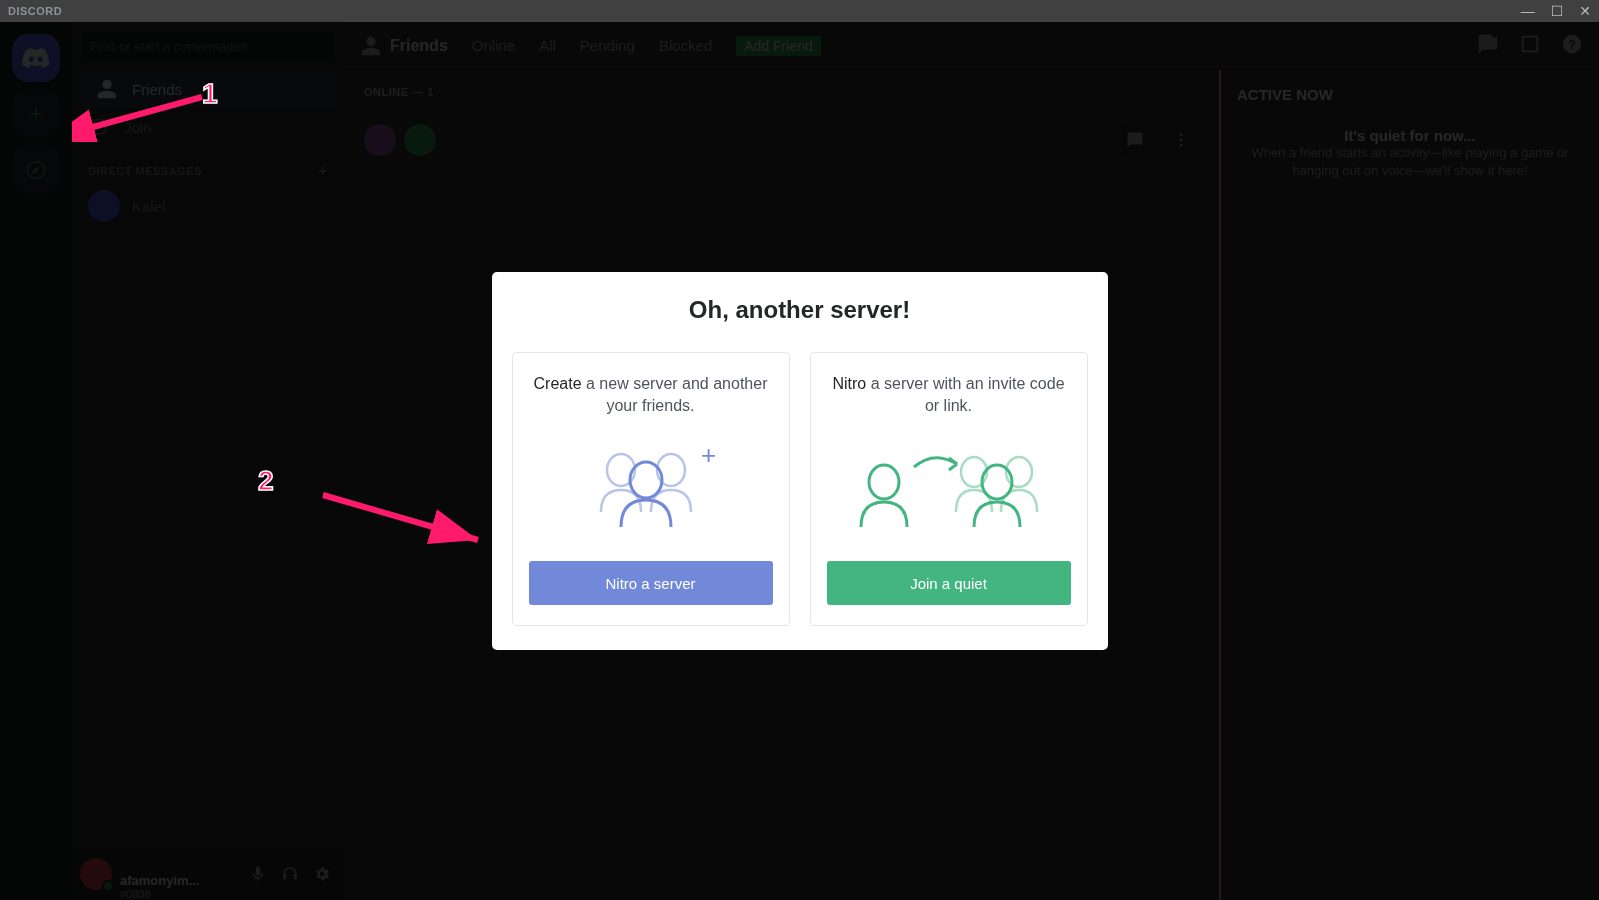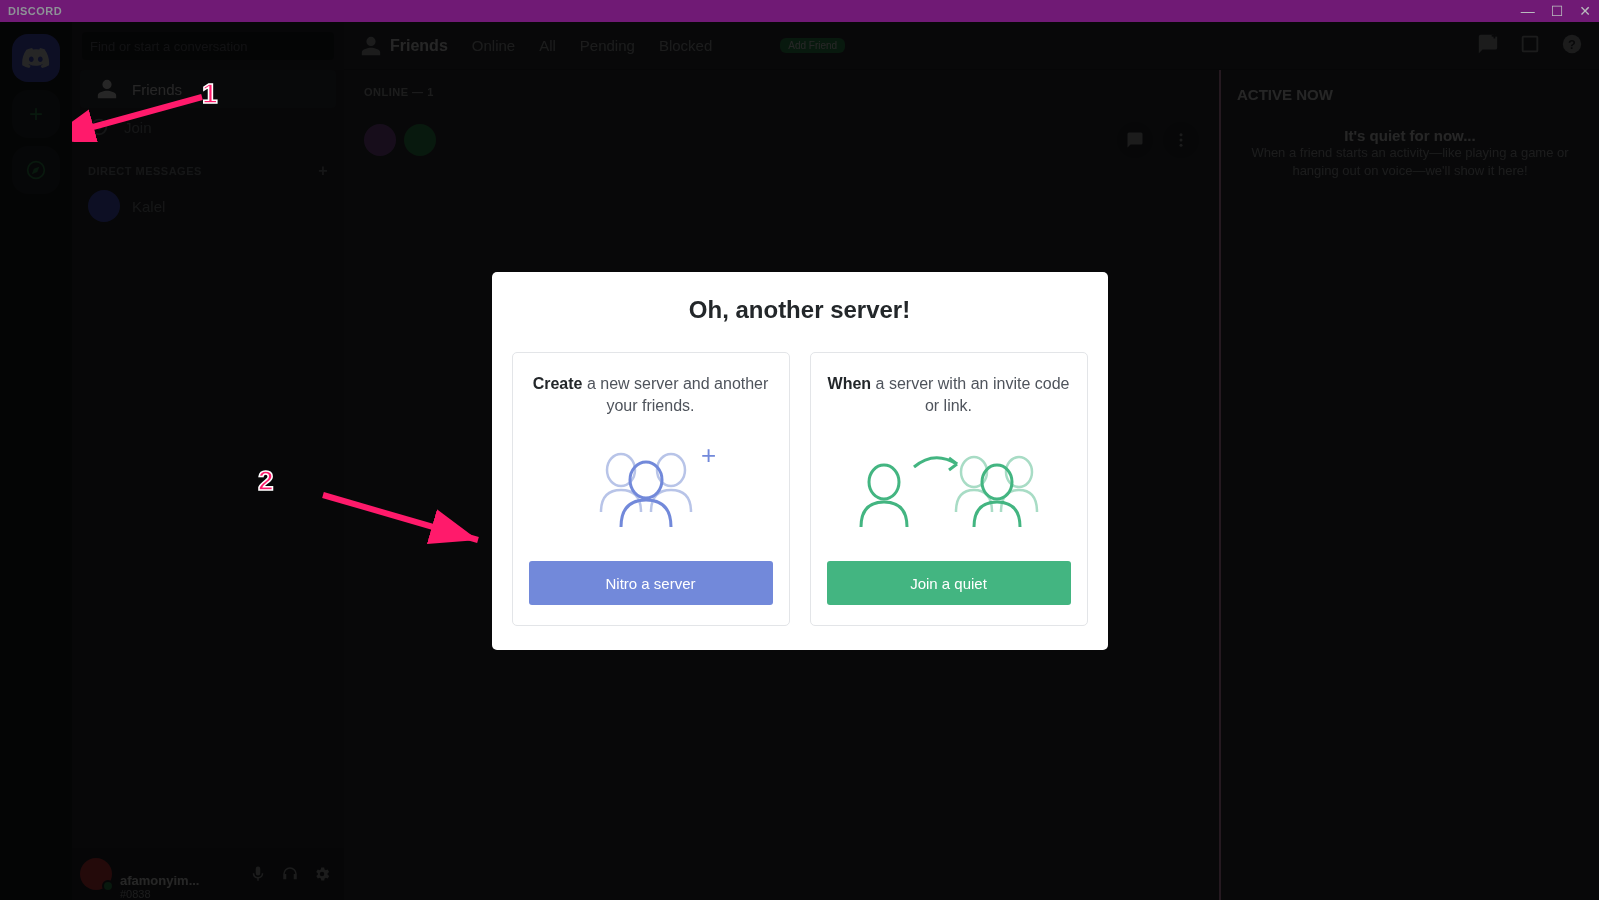--- a/index.html
+++ b/index.html
@@ -1,18 +1,18 @@
 <!DOCTYPE html>
 <html><head>
   <meta charset="utf-8">
   <style>
     * { margin: 0; padding: 0; box-sizing: border-box; font-family: -apple-system, BlinkMacSystemFont, "Segoe UI", Helvetica, Arial, sans-serif; }
     body { width: 1599px; height: 900px; background: #000; overflow: hidden; position: relative; }
     
-    .titlebar { height: 22px; background: #701a75; display: flex; align-items: center; justify-content: space-between; padding: 0 8px; }
+    .titlebar { height: 22px; background: #404040; display: flex; align-items: center; justify-content: space-between; padding: 0 8px; }
     .titlebar-title { color: #8e9297; font-size: 11px; font-weight: 700; letter-spacing: 0.5px; }
     .window-controls { display: flex; gap: 16px; }
     .window-btn { color: #b9bbbe; cursor: pointer; font-size: 14px; }
     
     .app { display: flex; height: calc(100% - 22px); position: relative; }
     .dim-overlay { position: absolute; inset: 0; background: rgba(0,0,0,0.85); z-index: 5; pointer-events: none; }
     
     .server-rail { width: 72px; background: #202225; display: flex; flex-direction: column; align-items: center; padding-top: 12px; gap: 8px; }
     .server-pill { width: 48px; height: 48px; border-radius: 16px; display: flex; align-items: center; justify-content: center; cursor: pointer; }
     .home-pill { background: #5865f2; }
@@ -32,21 +32,21 @@
     .user-info { flex: 1; min-width: 0; margin-top: 24px; }
     .user-name { color: #fff; font-size: 13px; font-weight: 600; white-space: nowrap; overflow: hidden; text-overflow: ellipsis; }
     .user-tag { color: #b9bbbe; font-size: 11px; }
     .user-controls { display: flex; gap: 4px; color: #b9bbbe; }
     .user-ctrl-btn { width: 28px; height: 28px; display: flex; align-items: center; justify-content: center; cursor: pointer; }
     
     .main { flex: 1; background: #36393f; display: flex; flex-direction: column; }
     .main-header { height: 48px; border-bottom: 1px solid #2b2d31; display: flex; align-items: center; padding: 0 16px; gap: 24px; }
     .friends-label { display: flex; align-items: center; gap: 8px; color: #fff; font-weight: 600; }
     .tab { color: #b9bbbe; font-size: 15px; cursor: pointer; }
-    .tab.add-friend { background: #3ba55c; color: #fff; padding: 2px 8px; border-radius: 6px; font-size: 10px; font-weight: 500; margin-left: 44px; }
+    .tab.add-friend { background: #3ba55c; color: #fff; padding: 2px 8px; border-radius: 0; font-size: 14px; font-weight: 500; }
     .header-right { margin-left: auto; display: flex; gap: 20px; color: #b9bbbe; }
     .header-icon { cursor: pointer; }
     
     .main-body { flex: 1; display: flex; }
     .friends-list { flex: 1; padding: 16px 20px; }
     .section-label { color: #b9bbbe; font-size: 11px; font-weight: 600; letter-spacing: 0.5px; margin-bottom: 16px; }
     .friend-row { display: flex; align-items: center; gap: 12px; padding: 8px 0; }
     .friend-avatar { width: 32px; height: 32px; border-radius: 50%; background: #9b59b6; }
     .friend-actions { margin-left: auto; display: flex; gap: 10px; }
     .friend-action { width: 36px; height: 36px; border-radius: 50%; background: #2f3136; display: flex; align-items: center; justify-content: center; color: #b9bbbe; cursor: pointer; }
@@ -55,21 +55,21 @@
     .activity-title { color: #fff; font-size: 15px; font-weight: 700; margin-bottom: 24px; }
     .activity-quiet { text-align: center; color: #fff; font-size: 15px; font-weight: 600; margin-bottom: 0; }
     .activity-desc { text-align: center; color: #b9bbbe; font-size: 13px; line-height: 1.4; }
     
     .modal-backdrop { position: absolute; inset: 0; display: flex; align-items: center; justify-content: center; z-index: 10; }
     .modal { width: 616px; background: #fff; border-radius: 5px; padding: 24px 20px; }
     .modal-title { text-align: center; font-size: 24px; font-weight: 700; color: #23272a; margin-bottom: 28px; }
     .modal-cards { display: flex; gap: 20px; }
     .modal-card { flex: 1; border: 1px solid #e3e5e8; border-radius: 5px; padding: 20px 16px; display: flex; flex-direction: column; align-items: center; }
     .card-text { text-align: center; color: #4f545c; font-size: 16px; line-height: 1.4; margin-bottom: 20px; }
-    .card-text strong { color: #23272a; font-weight: 700; }
+    .card-text strong { color: #23272a; font-weight: 400; }
     .card-illustration { height: 100px; width: 100%; display: flex; align-items: center; justify-content: center; margin-bottom: 24px; }
     .card-btn { width: 100%; height: 44px; border: none; border-radius: 3px; color: #fff; font-size: 15px; font-weight: 500; cursor: pointer; }
     .btn-create { background: #7289da; }
     .btn-join { background: #43b581; }
     
     .annotation { position: absolute; z-index: 20; pointer-events: none; }
     .ann-num { color: #ff1a6b; font-size: 28px; font-weight: 900; -webkit-text-stroke: 1.5px #fff; }
   </style>
 </head>
 <body>
@@ -227,21 +227,21 @@
                 <g fill="none" stroke="#7289da" stroke-width="3">
                   <ellipse cx="70" cy="38" rx="16" ry="18"></ellipse>
                   <path d="M45 85 Q45 58 70 58 Q95 58 95 85"></path>
                 </g>
                 <text x="125" y="22" fill="#7289da" font-size="26" font-weight="300">+</text>
               </svg>
           </div>
           <button class="card-btn btn-create">Nitro a server</button>
         </div>
         <div class="modal-card">
-          <div class="card-text"><strong>When</strong><span> a server with an invite code or link.</span></div>
+          <div class="card-text"><strong>Nitro</strong><span> a server with an invite code or link.</span></div>
           <div class="card-illustration">
             <svg width="200" height="90" viewBox="0 0 200 90">
                 <g fill="none" stroke="#43b581" stroke-width="3">
                   <ellipse cx="35" cy="40" rx="15" ry="17"></ellipse>
                   <path d="M12 85 Q12 60 35 60 Q58 60 58 85"></path>
                 </g>
                 <g fill="none" stroke="#a8dcc5" stroke-width="2.5">
                   <ellipse cx="125" cy="30" rx="13" ry="15"></ellipse>
                   <path d="M107 70 Q107 48 125 48 Q143 48 143 70"></path>
                   <ellipse cx="170" cy="30" rx="13" ry="15"></ellipse>

